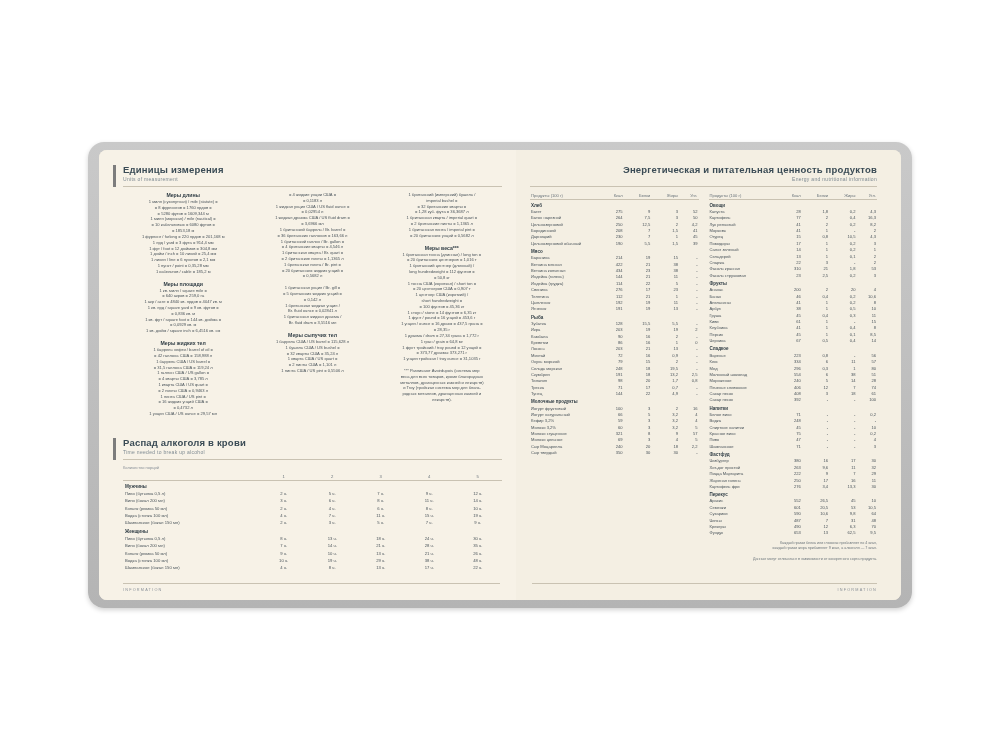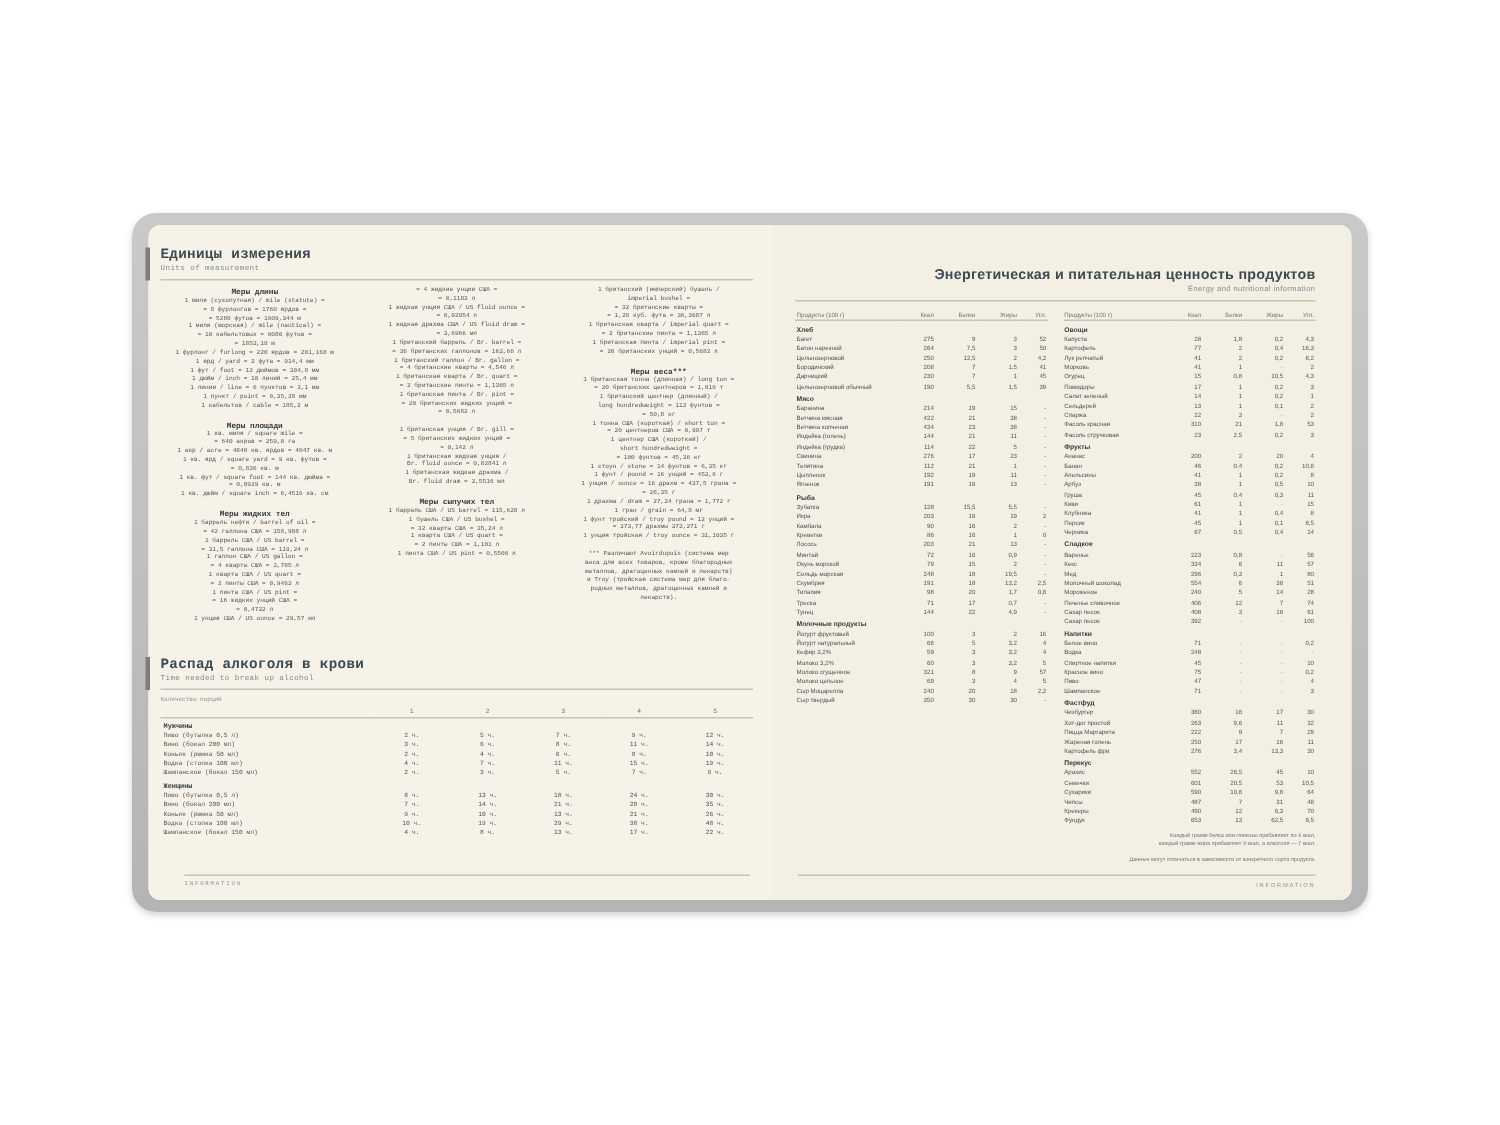--- a/index.html
+++ b/index.html
@@ -14,22 +14,22 @@
     border-radius:16px;
     box-shadow:0 2px 5px rgba(0,0,0,.18);
   }
   .spread{
     position:absolute;left:99px;top:150px;width:802px;height:450px;
     background:#f6f1e6;border-radius:8px;
     box-shadow:inset 0 0 0 1px #e6e0d2;
     display:flex;
   }
   .page{position:relative;height:100%;box-sizing:border-box;}
-  .page.left{width:52%;padding:14px 14px 10px 8px;background:#f7f2e7;border-radius:8px 0 0 8px;font-family:Liberation Mono, monospace;}
-  .page.right{width:48%;padding:28px 24px 10px 14px;background:#f4efe3;border-radius:0 8px 8px 0;}
+  .page.left{width:52%;padding:14px 14px 10px 24px;background:#f7f2e7;border-radius:8px 0 0 8px;}
+  .page.right{width:48%;padding:14px 24px 10px 14px;background:#f4efe3;border-radius:0 8px 8px 0;}
   .gutter{position:absolute;left:52%;top:0;width:2px;height:100%;
     background:linear-gradient(90deg,rgba(0,0,0,.10),rgba(0,0,0,0));}
 
   
   .sec-head{position:relative;margin:0 0 3px 0;}
   .sec-head .bar{position:absolute;left:-10px;top:1px;width:3px;height:22px;background:#7d7d7d;}
   .sec-title{font-size:9.5px;color:#3a4b55;font-weight:bold;letter-spacing:.2px;}
   .sec-sub{font-size:5px;color:#7e8a92;letter-spacing:.3px;margin-top:1px;}
 
   .rule{height:1px;background:#c9c2b2;margin:4px 0 5px 0;}

